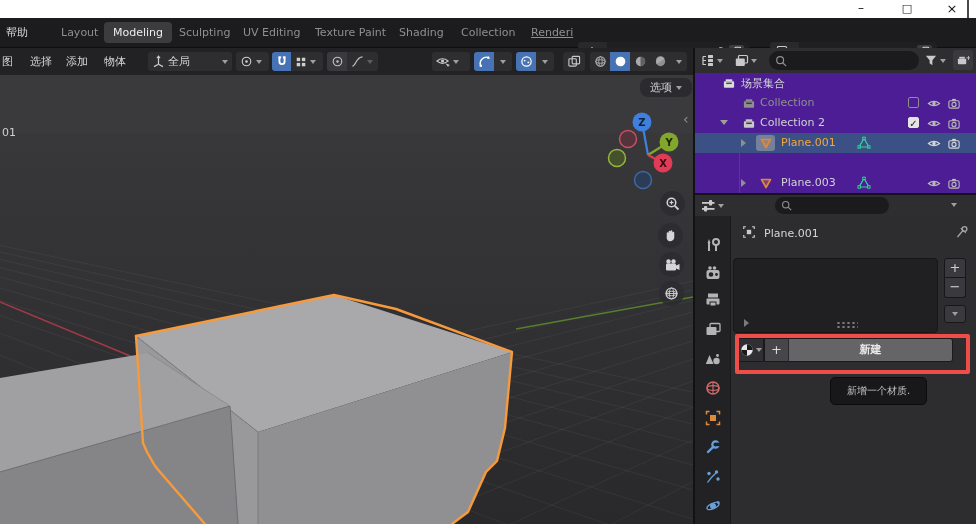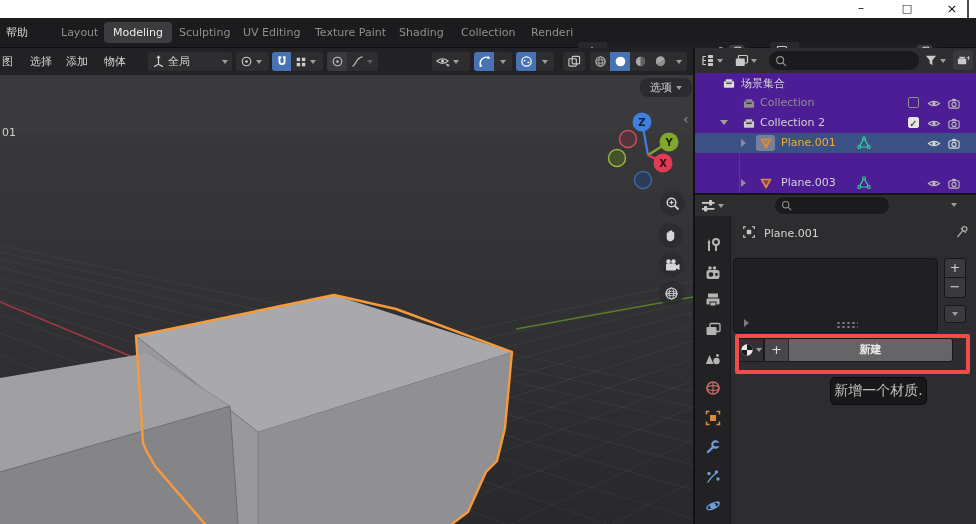--- a/index.html
+++ b/index.html
@@ -66,21 +66,21 @@
   .prcontent { position:absolute; left:36px; top:168px; width:245px; height:308px; background:#2d2d30; }
   .listbox { position:absolute; left:2px; top:42px; width:205px; height:75px; background:#202023; border:1px solid #161619; border-radius:4px; }
   .sqbtn { position:absolute; left:213px; width:22px; background:#3a3a3e; border:1px solid #17171a; color:#cfcfcf; text-align:center; font-size:13px; }
   .grip { position:absolute; left:105px; top:105px; width:22px; height:8px;
           background-image:radial-gradient(circle,#7d7d80 1px,transparent 1.3px); background-size:5px 4px; }
   .redbox { position:absolute; left:4px; top:118px; width:235px; height:40px; border:4px solid #ef4d49; border-radius:2px; }
   .matrow { position:absolute; left:6px; top:122px; height:24px; display:flex; align-items:center; }
   .newbtn { height:24px; background:#656568; border:1px solid #1a1a1c; border-left:none; border-radius:0 3px 3px 0; color:#eaeaea; text-align:center; line-height:22px; }
   .plusbtn { height:24px; width:25px; background:#47474b; border:1px solid #1a1a1c; border-right:1px solid #2a2a2d; color:#dcdcdc; text-align:center; line-height:22px; font-size:13px; }
   .browsebtn { height:24px; width:27px; background:#303034; border:1px solid #1a1a1c; border-radius:3px 0 0 3px; display:flex; align-items:center; justify-content:center; gap:2px; }
-  .tooltip { position:absolute; left:99px; top:161px; width:97px; height:28px; background:#18181b; border:1px solid #0c0c0e; border-radius:5px; color:#c0c0c0; font-size:14px; display:flex; align-items:center; justify-content:center; }
+  .tooltip { position:absolute; left:99px; top:161px; width:97px; height:28px; background:#18181b; border:1px solid #0c0c0e; border-radius:5px; color:#c0c0c0; font-size:10px; display:flex; align-items:center; justify-content:center; }
   svg { display:block; }
 </style>
 </head>
 <body>
 
 <div id="app">
 
   <div class="titlebar">
     <span class="wbtn" style="left:846px;">–</span>
     <span class="wbtn" style="left:892px;font-size:11px;">□</span>
@@ -90,21 +90,21 @@
 
   <div class="topbar">
     <span class="menuitem" style="left:6px;">帮助</span>
     <span class="wstab" style="left:52px;">Layout</span>
     <span class="wstab active" style="left:104px;">Modeling</span>
     <span class="wstab" style="left:170px;">Sculpting</span>
     <span class="wstab" style="left:234px;">UV Editing</span>
     <span class="wstab" style="left:306px;">Texture Paint</span>
     <span class="wstab" style="left:390px;">Shading</span>
     <span class="wstab" style="left:452px;">Collection</span>
-    <span class="wstab" style="left:522px;width:52px;">Renderi</span>
+    <span class="wstab" style="left:522px;width:52px;text-decoration:underline;">Renderi</span>
 
     <div class="idwidget" style="left:578px;">
       <div class="iconbtn">
         <svg width="15" height="14" viewBox="0 0 15 14">
           <path d="M4.5,3 L7.5,10 H1.5 Z" fill="#c9c9c9"></path>
             <circle cx="10.5" cy="8.2" r="2.6" fill="#c9c9c9"></circle>
             <circle cx="11" cy="3.5" r="1.2" fill="#c9c9c9"></circle>
         </svg>
         <span class="chev"></span>
       </div>

